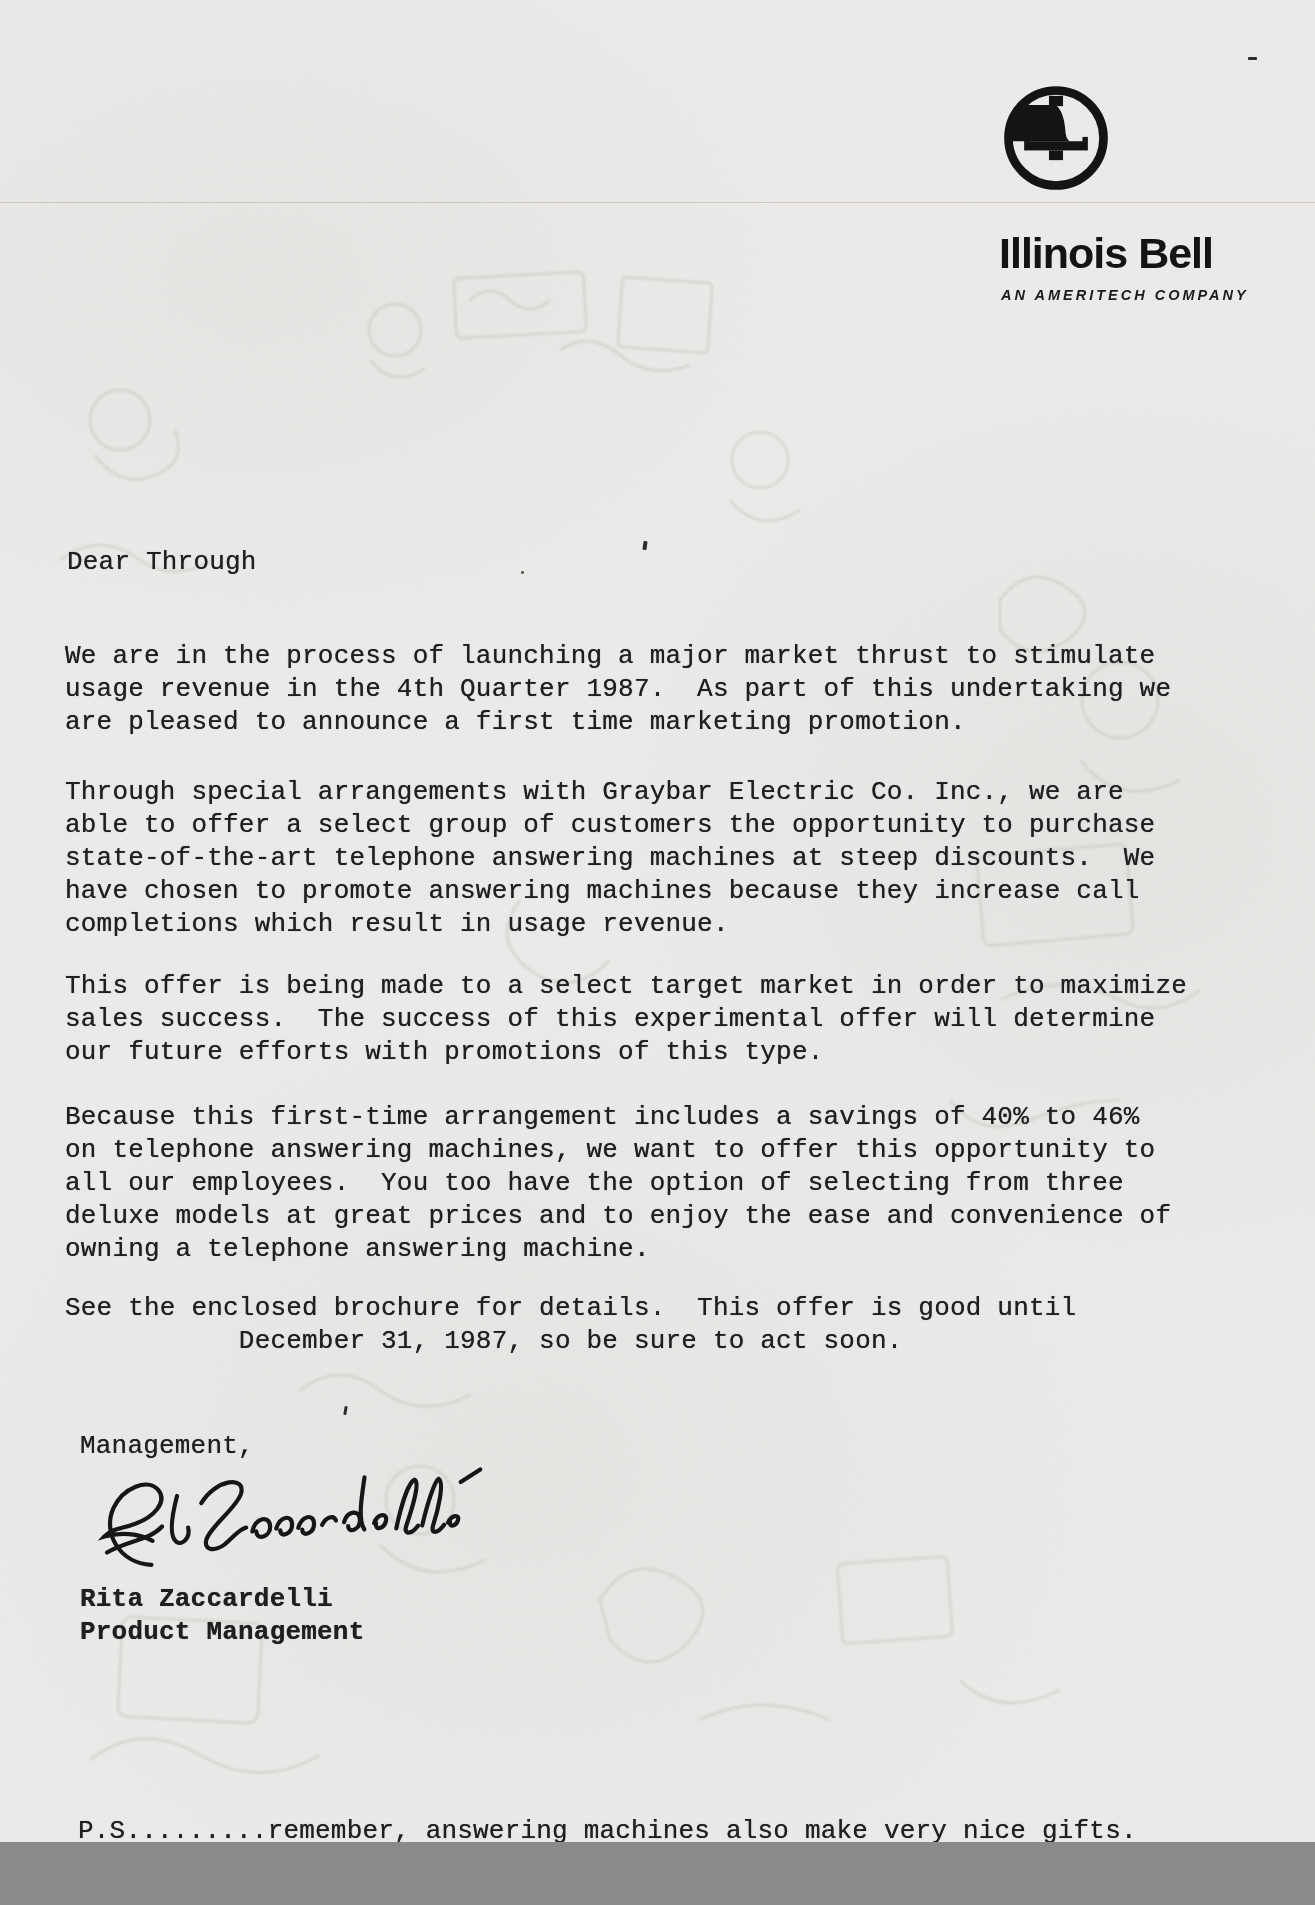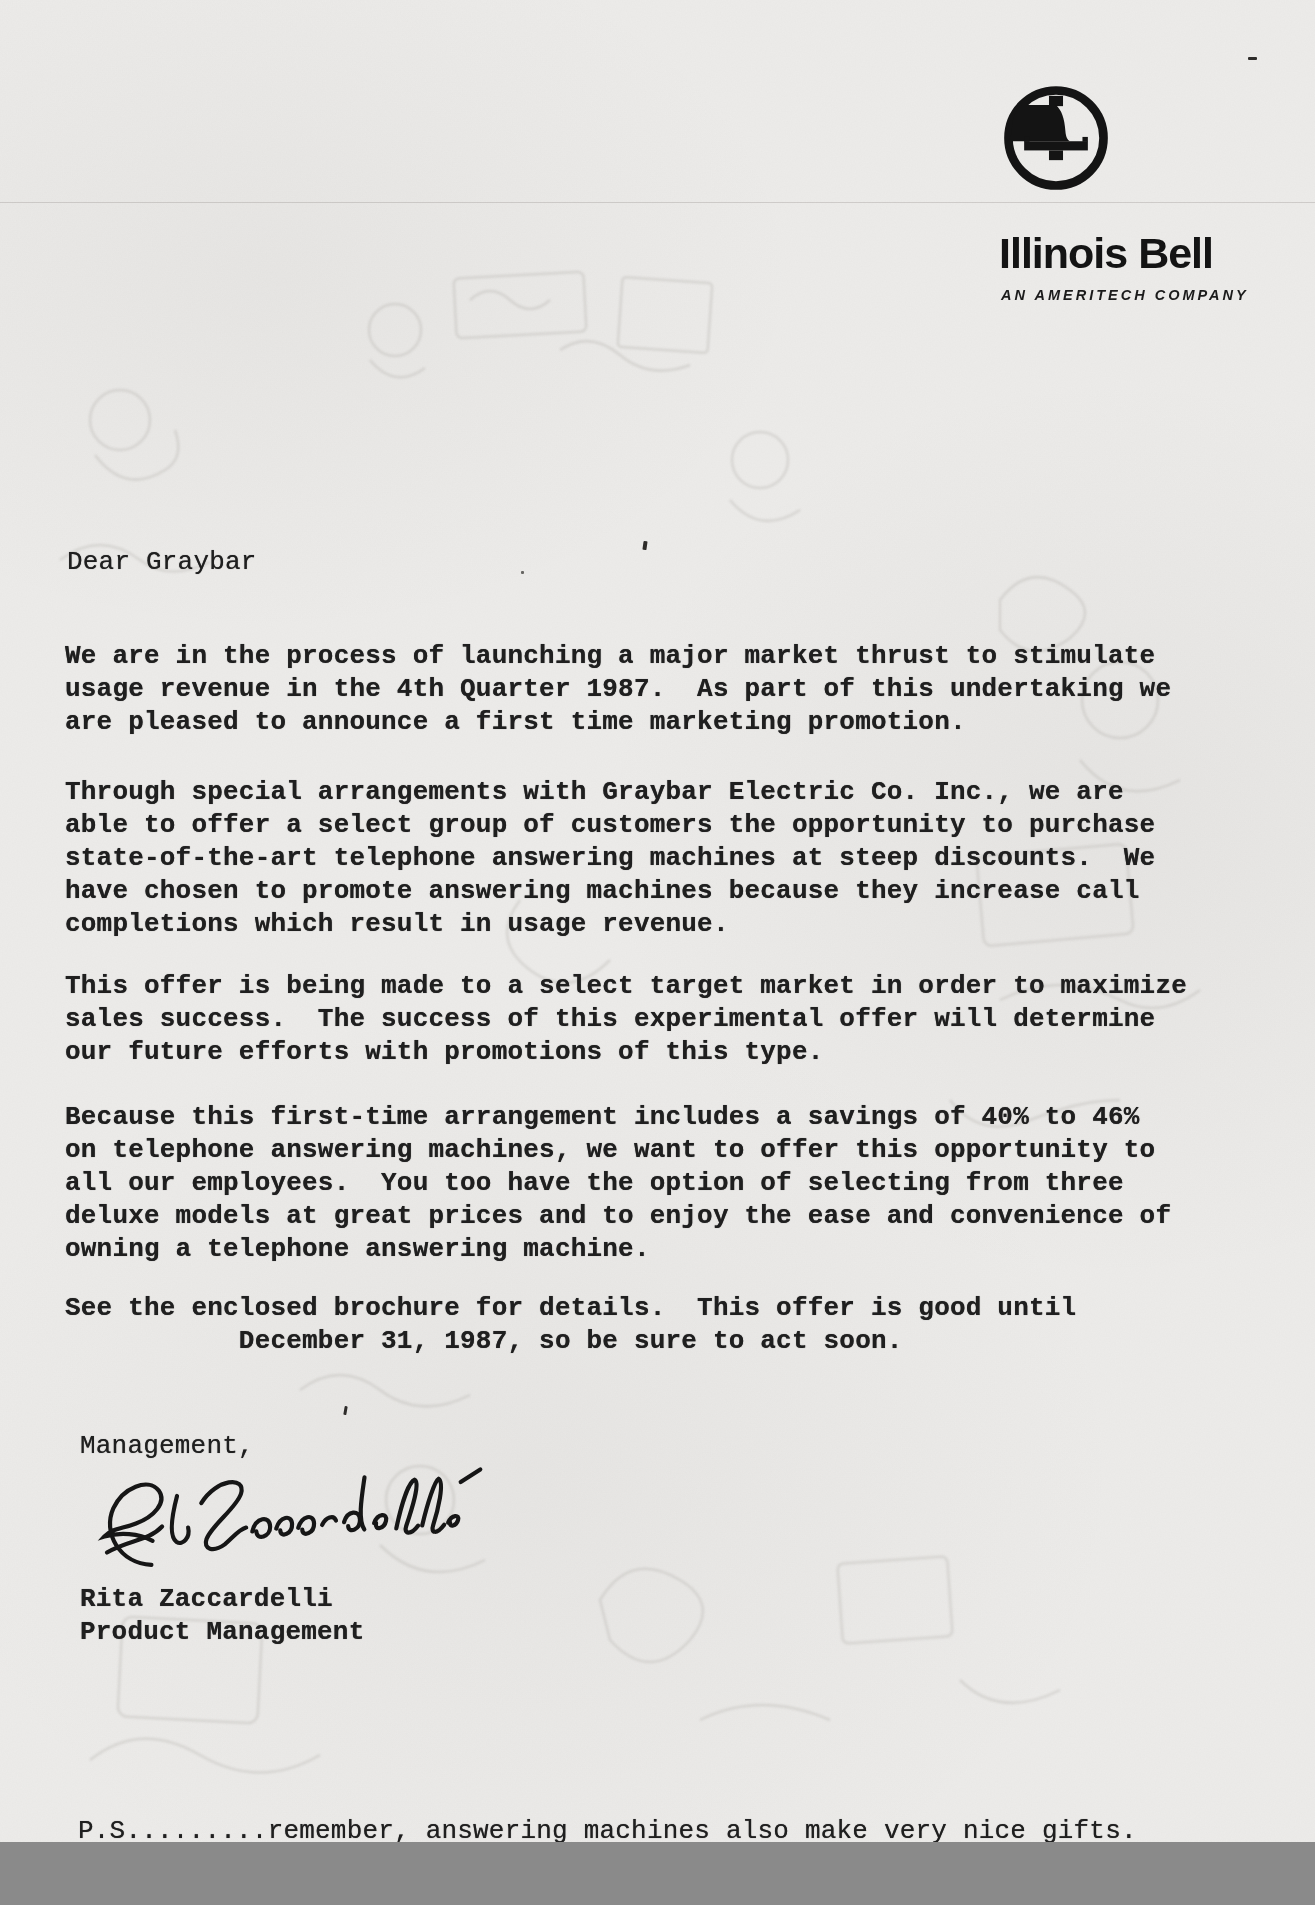--- a/index.html
+++ b/index.html
@@ -29,21 +29,21 @@
   .salutation{left:67px;top:546px;}
   .p0{top:640px;}
   .p1{top:776px;}
   .p2{top:970px;}
   .p3{top:1101px;}
   .p4{top:1292px;text-align:center;}
   .closing{left:80px;top:1430px;}
   .signer-name{left:80px;top:1583px;font-weight:bold;}
   .signer-title{left:80px;top:1616px;font-weight:bold;}
   .postscript{left:78px;top:1815px;}
-  p.typed{margin:0;font-weight:bold;}
+  p.typed{margin:0;}
   .logo{
     position:absolute;left:1002px;top:82px;width:108px;height:112px;
     color:var(--logo-black,#131313);
   }
   .company{
     position:absolute;left:999px;top:232px;
     font-family:"Liberation Sans", sans-serif;
     font-weight:bold;font-size:43px;line-height:1;
     letter-spacing:-1px;color:var(--logo-black,#141414);
   }
@@ -125,21 +125,21 @@
       <path d="M40 19.5 h20 c7 4 10.5 12.5 11.5 24 c0.6 6 2.6 8 5 9.5 h-73 c2.4 -1.5 4.4 -3.5 5 -9.5 c1 -11.5 4.5 -20 11.5 -24 z" transform="translate(10.5 0) scale(0.79 1) translate(-10.5 0)"></path>
       <rect x="20.5" y="49" width="5" height="4.5"></rect>
       <rect x="74.5" y="49" width="5" height="4.5"></rect>
       <rect x="20.5" y="53" width="59" height="8.5"></rect>
       <rect x="43.5" y="61.5" width="13" height="9"></rect>
     </g>
   </svg>
   <div class="company">Illinois Bell</div>
   <div class="tagline">AN AMERITECH COMPANY</div>
 
-  <div class="typed salutation">Dear Graybar</div>
+  <div class="typed salutation">Dear Through</div>
   <p class="typed p0">We are in the process of launching a major market thrust to stimulate
 usage revenue in the 4th Quarter 1987.  As part of this undertaking we
 are pleased to announce a first time marketing promotion.</p>
   <p class="typed p2">This offer is being made to a select target market in order to maximize
 sales success.  The success of this experimental offer will determine
 our future efforts with promotions of this type.</p>
   <p class="typed p1">Through special arrangements with Graybar Electric Co. Inc., we are
 able to offer a select group of customers the opportunity to purchase
 state-of-the-art telephone answering machines at steep discounts.  We
 have chosen to promote answering machines because they increase call

